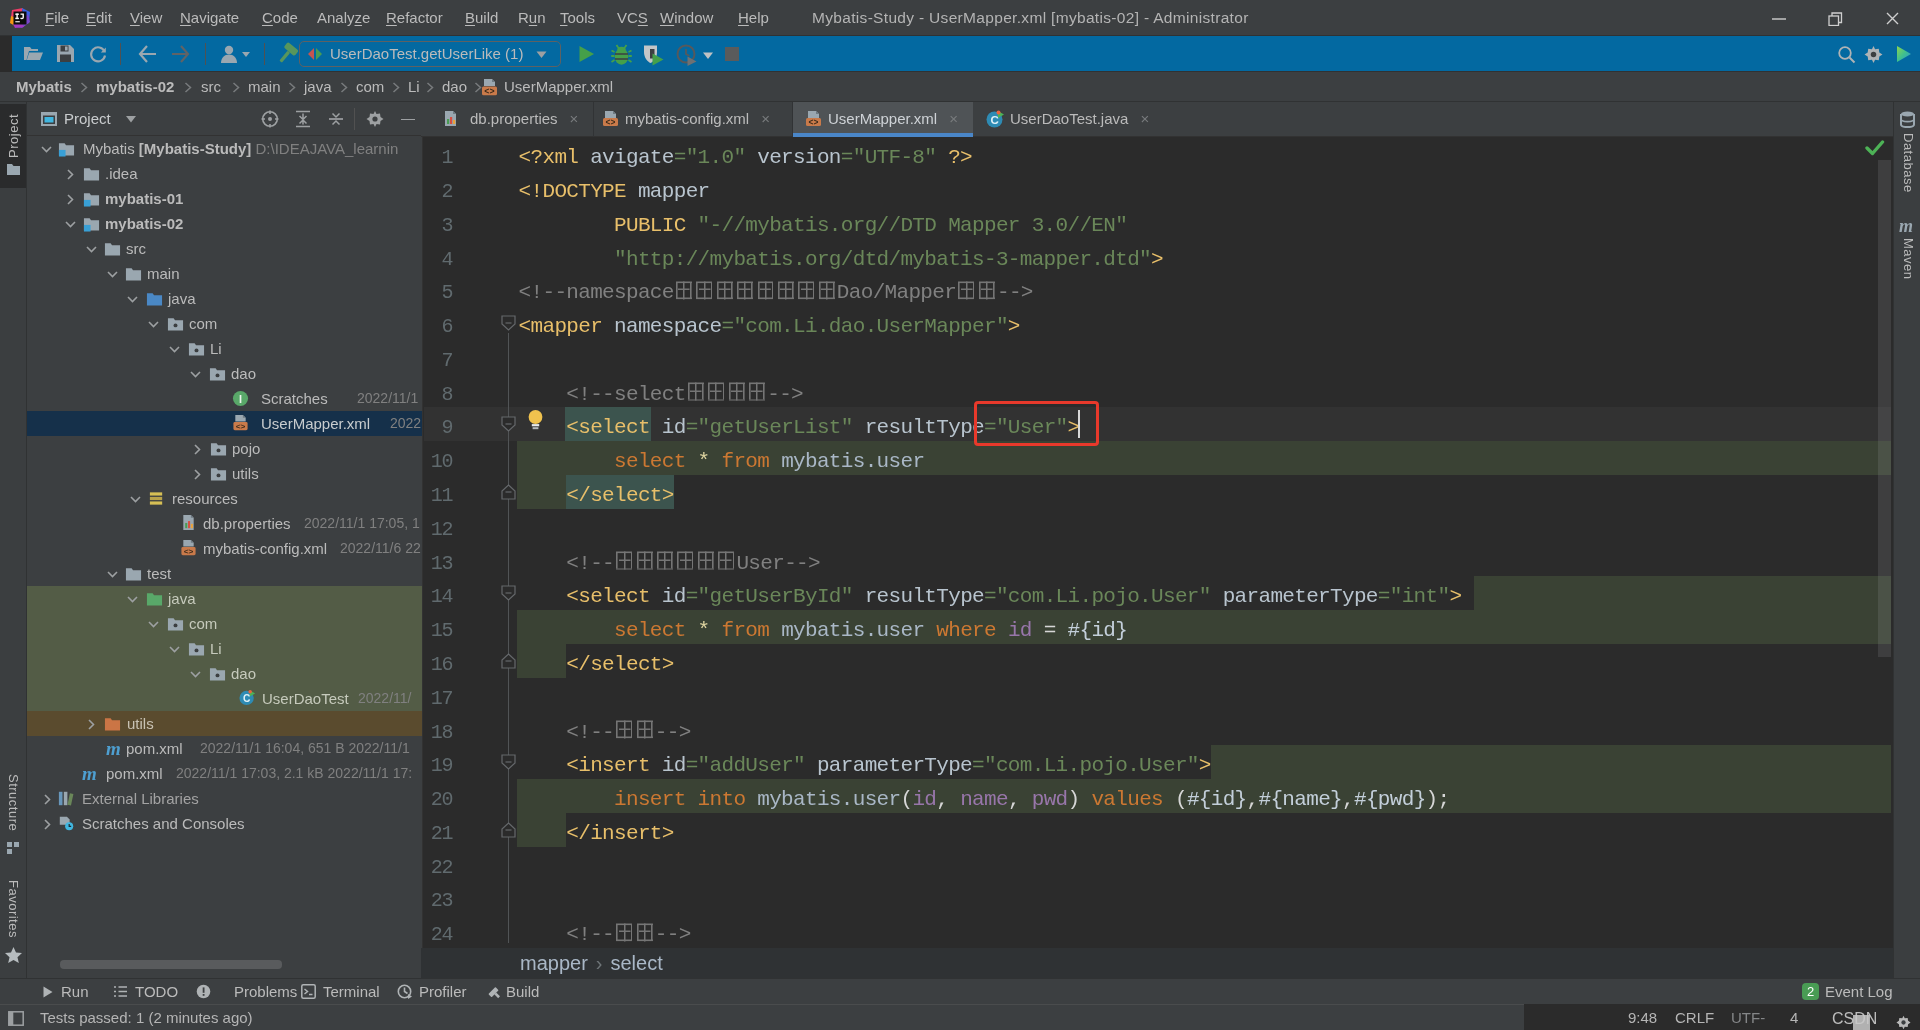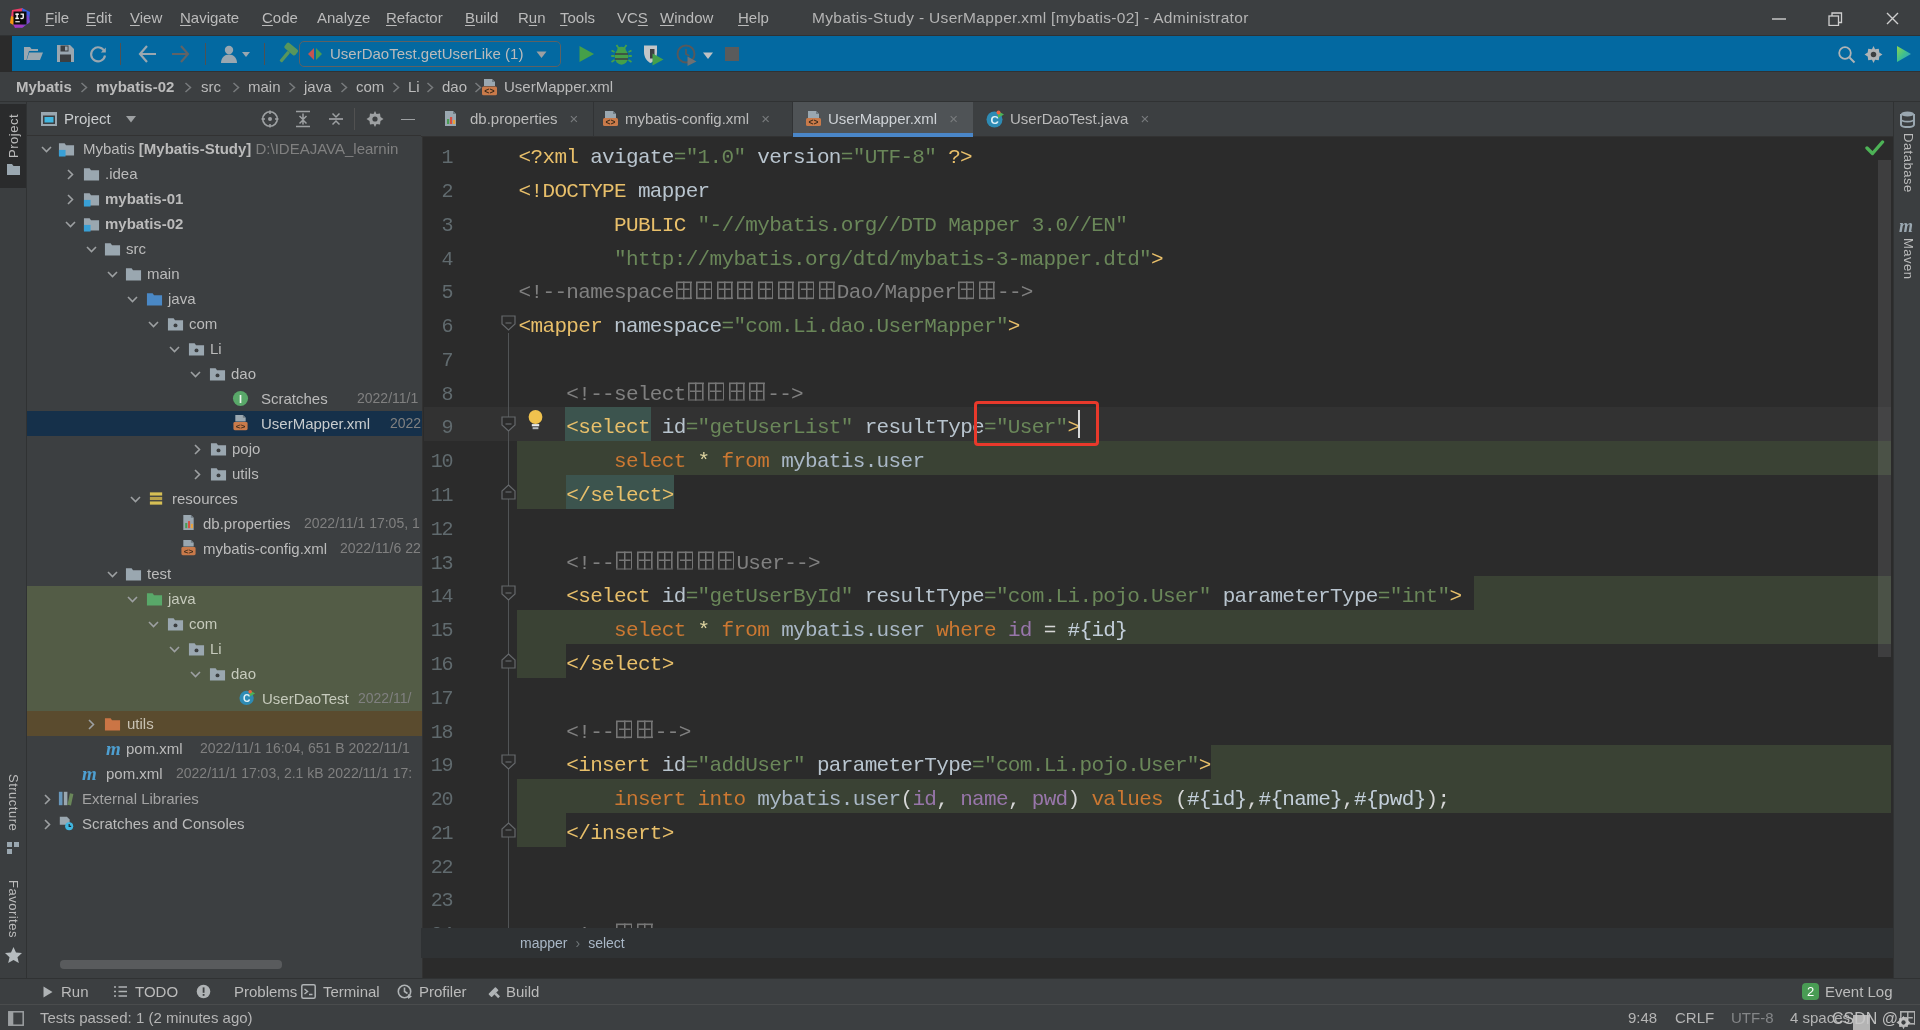--- a/index.html
+++ b/index.html
@@ -3,21 +3,21 @@
 <style>
 *{margin:0;padding:0;box-sizing:border-box}
 html,body{width:1920px;height:1030px;overflow:hidden;background:#2b2b2b;font-family:"Liberation Sans",sans-serif}
 .abs{position:absolute}
 #app{position:relative;width:1920px;height:1030px}
 
 #titlebar{left:0;top:0;width:1920px;height:36px;background:#3c3f41;border-bottom:1px solid #303233}
 #toolbar{left:12px;top:36px;width:1920px;height:36px;background:#0369a1;border-bottom:1px solid #303233}
 #navbar{left:0;top:72px;width:1920px;height:30px;background:#3c3f41;border-bottom:1px solid #303233}
 #toolwinbar{left:0;top:978px;width:1920px;height:26px;background:#3c3f41;border-top:1px solid #303233}
-#statusbar{left:0;top:1004px;width:1920px;height:26px;background:#3c3f41;border-top:1px solid #4a4c4d}
+#statusbar{left:0;top:1004px;width:1524px;height:26px;background:#3c3f41;border-top:1px solid #4a4c4d}
 
 .menu{color:#bbbbbb;font-size:15px;line-height:36px}
 
 .menu u{text-decoration-thickness:1px;text-underline-offset:2px}
 #wintitle{color:#b4b4b4;font-size:15.5px;letter-spacing:.32px;line-height:36px}
 
 #lstripe{left:0;top:102px;width:27px;height:876px;background:#3b3e40;border-right:1px solid #303233}
 .vtext{writing-mode:vertical-rl;transform:rotate(180deg);font-size:13px;color:#bbbbbb;letter-spacing:.5px}
 .vtextr{writing-mode:vertical-rl;font-size:13px;color:#bbbbbb;letter-spacing:.5px}
 
@@ -44,21 +44,21 @@
  background:
  linear-gradient(currentColor,currentColor) 50% 0/100% 1.6px no-repeat,
  linear-gradient(currentColor,currentColor) 50% 46%/72% 1.5px no-repeat,
  linear-gradient(currentColor,currentColor) 50% 100%/100% 1.6px no-repeat,
  linear-gradient(currentColor,currentColor) 50% 50%/1.5px 100% no-repeat,
  linear-gradient(currentColor,currentColor) 0% 55%/1.6px 90% no-repeat,
  linear-gradient(currentColor,currentColor) 100% 55%/1.6px 90% no-repeat}
 
 #rstripe{left:1893px;top:102px;width:27px;height:876px;background:#3b3e40;border-left:1px solid #303233}
 
-#ecrumbs{left:421px;top:928px;width:1472px;height:30px;background:#2f3234;color:#a9b7c6;font-size:14px;line-height:30px}
+#ecrumbs{left:421px;top:948px;width:1472px;height:30px;background:#2f3234;color:#a9b7c6;font-size:20px;line-height:30px}
 
 .bitem{color:#bbbbbb;font-size:15px}
 #statusbar .bitem{color:#b5b5b5}
 </style></head>
 <body>
 <div id="app">
 
 <div class="abs" id="titlebar">
   <svg class="abs" style="left:8px;top:6px" width="24" height="24" viewBox="0 0 24 24">
 <polygon points="4,4 15,2 12,10 3,11" fill="#ed3b66"></polygon>

